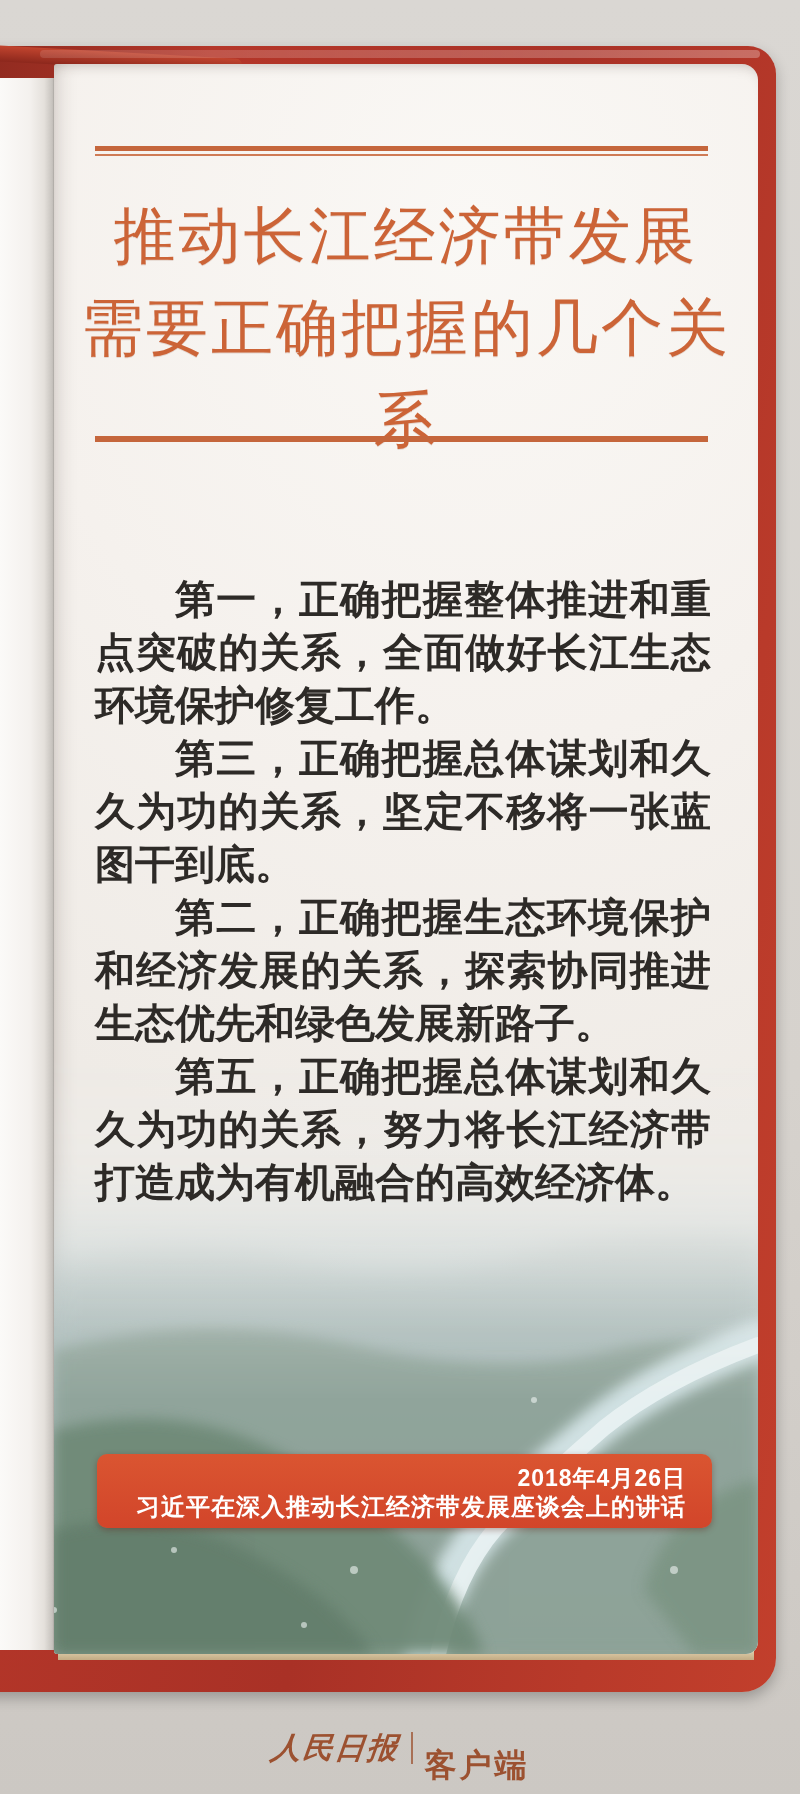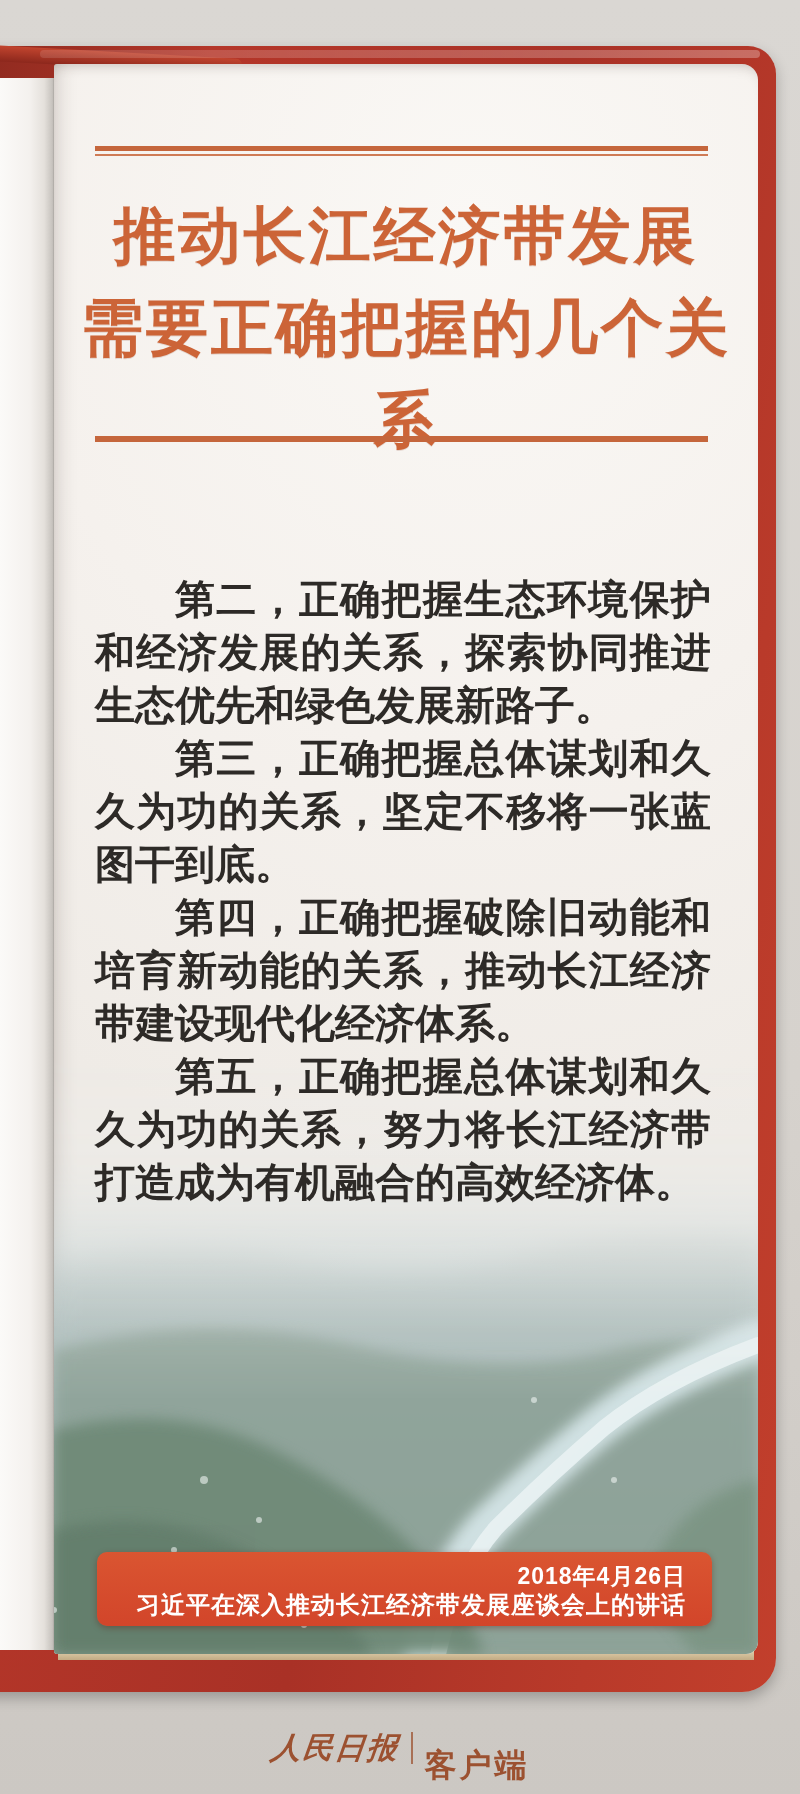--- a/index.html
+++ b/index.html
@@ -30,37 +30,37 @@
   
   .page-curl{position:absolute;left:0;top:78px;width:54px;height:1572px;
         background:linear-gradient(90deg,#fbfaf8 0%,#f4f1ee 55%,#e4e0db 82%,#c6c2bd 97%,#aaa6a1 100%);}
   
   .rule-double{position:absolute;left:41px;top:82px;width:613px;}
   .rule-double .thick{height:5px;background:#c5663c;}
   .rule-double .thin{height:2px;background:#cf7b55;margin-top:3px;}
   .rule-single{position:absolute;left:41px;top:372px;width:613px;height:6px;background:#c5663c;}
   
   .title{position:absolute;left:0;top:126px;width:704px;text-align:center;
-         color:#cc6437;font-weight:700;font-size:62px;line-height:92px;
+         color:#cc6437;font-weight:400;font-size:62px;line-height:92px;
          letter-spacing:3px;font-family:"Liberation Sans",sans-serif;
          text-shadow:0 1px 0 rgba(120,50,20,.15);}
   
   .article{position:absolute;left:41px;top:508px;width:616px;
            font-family:"DejaVu Serif","Liberation Serif",serif;
            font-size:40px;line-height:53px;color:#2d2a27;font-weight:600;
            text-align:justify;word-break:break-all;z-index:4;}
   .article p{margin:0;text-indent:2em;}
   
   .photo{position:absolute;left:0;top:986px;width:704px;height:604px;z-index:1;
          -webkit-mask-image:linear-gradient(180deg,transparent 0%,rgba(0,0,0,.2) 20%,rgba(0,0,0,.75) 40%,#000 58%);
          mask-image:linear-gradient(180deg,transparent 0%,rgba(0,0,0,.2) 20%,rgba(0,0,0,.75) 40%,#000 58%);
          border-radius:0 0 12px 3px;overflow:hidden;}
   .photo svg{display:block;width:100%;height:100%;}
   
-  .banner{position:absolute;left:97px;top:1552px;width:615px;height:74px;z-index:6;
+  .banner{position:absolute;left:97px;top:1454px;width:615px;height:74px;z-index:6;
           border-radius:10px;background:linear-gradient(180deg,#da5531 0%,#d2452a 100%);
           box-shadow:0 2px 6px rgba(90,20,10,.35);
           color:#fff;text-align:right;box-sizing:border-box;padding:9px 26px 0 0;}
   .banner .date{font-size:23px;font-weight:700;line-height:30px;letter-spacing:1px;}
   .banner .source{font-size:24px;font-weight:600;line-height:27px;letter-spacing:1px;}
   
   .brand{position:absolute;left:0;top:1722px;width:800px;height:52px;z-index:2;
          display:flex;align-items:center;justify-content:center;gap:12px;color:#9c5130;}
   .brand .script{font-family:"DejaVu Serif","Liberation Serif",serif;font-style:italic;
          font-weight:700;font-size:30px;transform:skewX(-6deg);letter-spacing:2px;}
@@ -130,23 +130,23 @@
     </div>
 
     <div class="title">
       <div>推动长江经济带发展</div>
       <div>需要正确把握的几个关系</div>
     </div>
 
     <div class="rule-single"></div>
 
     <div class="article">
+        <p>第一，正确把握整体推进和重点突破的关系，全面做好长江生态环境保护修复工作。</p>
+        <p>第三，正确把握总体谋划和久久为功的关系，坚定不移将一张蓝图干到底。</p>
         <p>第二，正确把握生态环境保护和经济发展的关系，探索协同推进生态优先和绿色发展新路子。</p>
-        <p>第三，正确把握总体谋划和久久为功的关系，坚定不移将一张蓝图干到底。</p>
-        <p>第四，正确把握破除旧动能和培育新动能的关系，推动长江经济带建设现代化经济体系。</p>
         <p>第五，正确把握总体谋划和久久为功的关系，努力将长江经济带打造成为有机融合的高效经济体。</p>
       </div>
 
   </div>
 
   <div class="banner">
     <div class="date">2018年4月26日</div>
     <div class="source">习近平在深入推动长江经济带发展座谈会上的讲话</div>
   </div>
 

